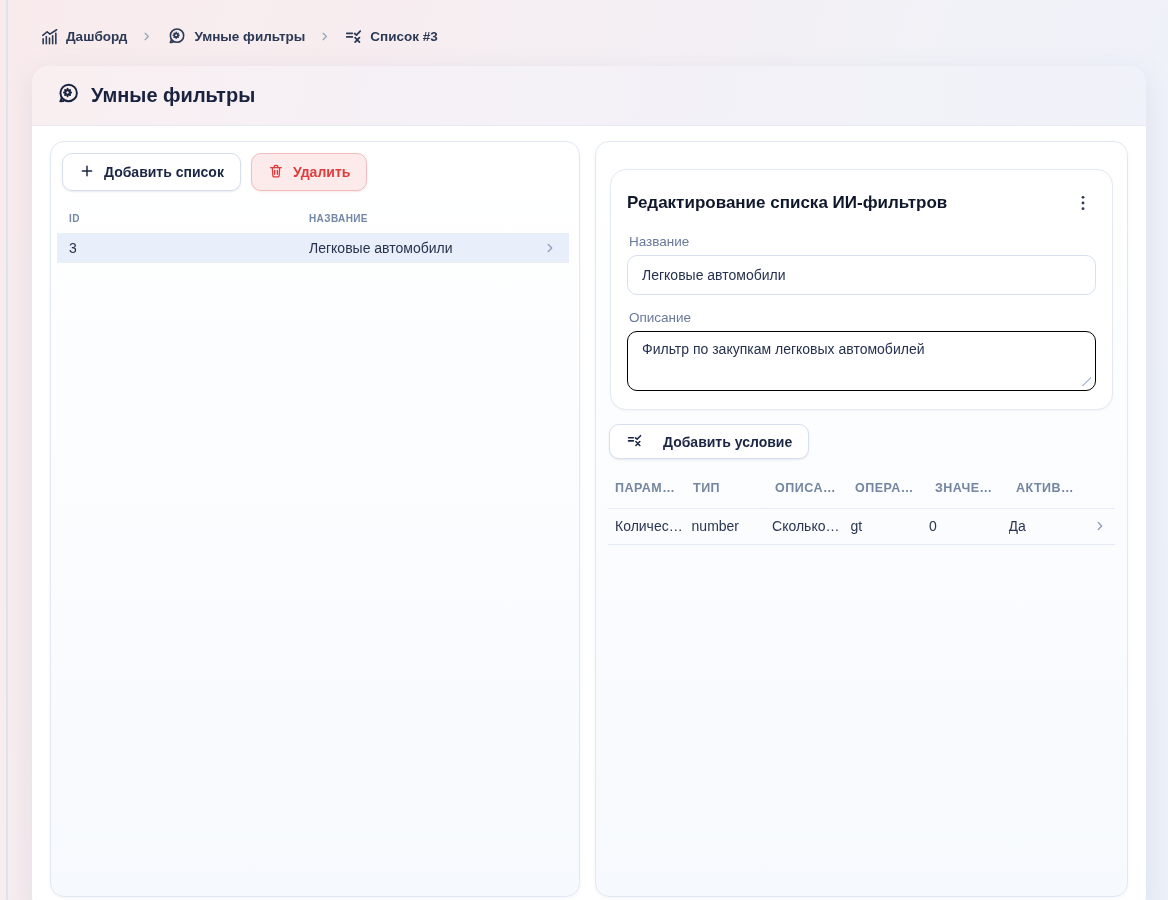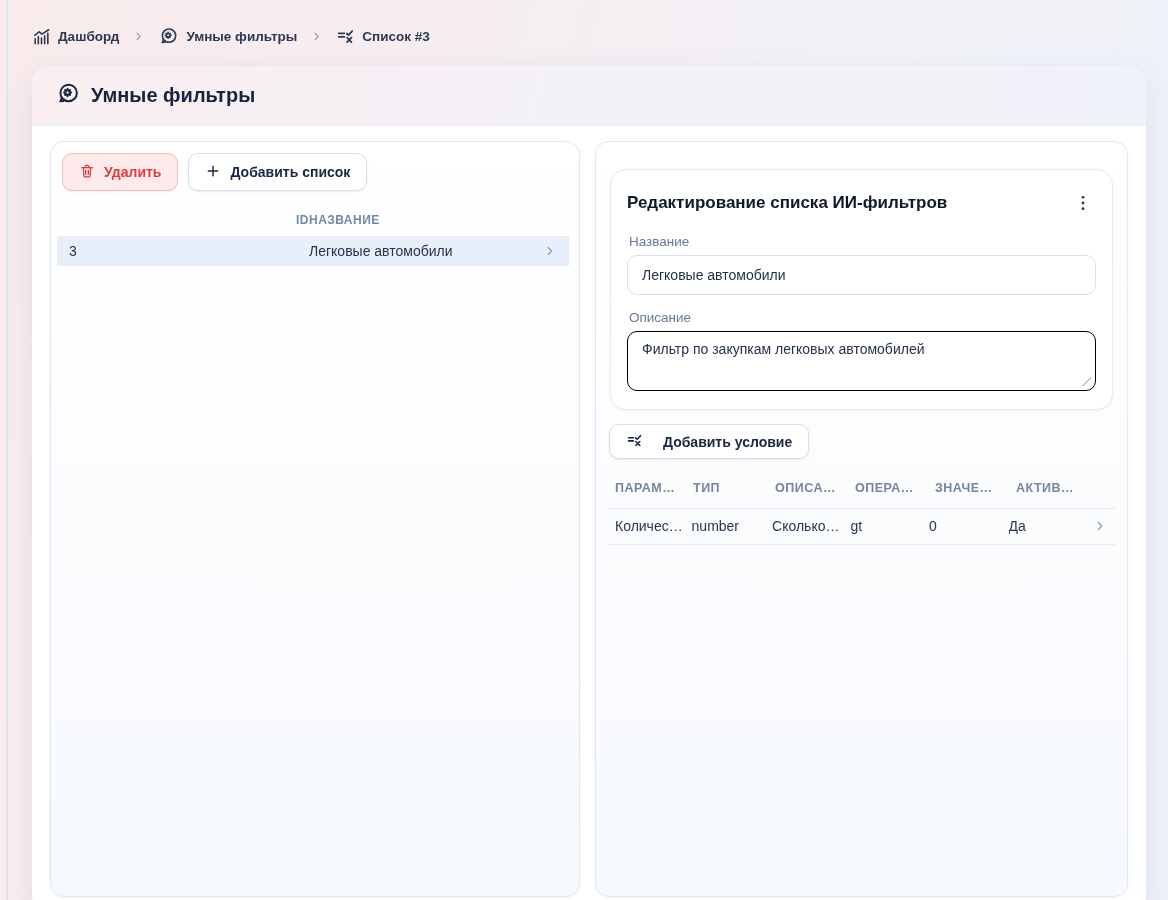--- a/index.html
+++ b/index.html
@@ -6,21 +6,21 @@
   html,body { width:1168px; height:900px; overflow:hidden; }
   body {
     font-family:"Liberation Sans", sans-serif;
     background:linear-gradient(105deg,#f9ebec 0%,#f6edf0 30%,#f1f2f8 70%,#edf1f8 100%);
     color:#1b2644;
     position:relative;
   }
   .edge-line { position:absolute; left:6px; top:0; bottom:0; width:2px; background:#dce4f1; }
 
   
-  .breadcrumb { position:absolute; left:32px; top:22px; height:28px; display:flex; align-items:center; gap:14px; }
+  .breadcrumb { position:absolute; left:40px; top:22px; height:28px; display:flex; align-items:center; gap:14px; }
   .crumb { display:flex; align-items:center; gap:7px; font-size:13.5px; font-weight:700; color:#2b3955; cursor:pointer; }
   .crumb svg { display:block; }
   .crumb-sep { color:#96a2b8; display:flex; align-items:center; }
 
   
   .card {
     position:absolute; left:32px; top:66px; width:1114px; height:848px;
     background:#ffffff; border-radius:18px;
     box-shadow:0 8px 28px rgba(120,140,180,.16);
   }
@@ -47,21 +47,21 @@
     border-radius:10px; font-size:14px; font-weight:600; color:#1b2644;
     background:#fff; border:1px solid #d8dfec; box-shadow:0 1px 2px rgba(40,60,100,.10);
     cursor:pointer; white-space:nowrap; font-family:inherit;
   }
   .btn-danger { background:#fdebeb; border-color:#f4bcbc; color:#e03c3c; box-shadow:0 1px 2px rgba(220,80,80,.12); }
   .btn-row { padding:11px 11px 0; display:flex; gap:10px; }
 
   
   .lists-table { margin:16px 10px 0 6px; }
   .lt-head { display:flex; padding:6px 12px 9px; border-bottom:1px solid #e9eef6;
-             font-size:12px; font-weight:700; letter-spacing:.04em; color:#7487a6;text-align:right; }
+             font-size:10px; font-weight:700; letter-spacing:.04em; color:#7487a6; }
   .lt-col-id { width:240px; }
   .lt-row { display:flex; align-items:center; padding:0 12px; height:29px; background:#e8effa;
             border-bottom:1px solid #e9eef6; font-size:14px; color:#27324d; cursor:pointer; }
   .lt-row .chev { margin-left:auto; display:flex; align-items:center; }
 
   
   .editor-card {
     margin:27px 14px 0; border:1px solid #e4e9f4; border-radius:16px; background:#fff;
     padding:20px 16px 18px; box-shadow:0 1px 2px rgba(150,165,195,.10);
   }
@@ -155,38 +155,38 @@
         <path d="M6.2 15.8 4.9 18.8l3.1-.4"></path>
         <circle cx="11.6" cy="10.6" r="2.1"></circle>
         <path d="M11.6 7.2v1.1M11.6 12.9v1.1M8.3 10.6h1.1M13.8 10.6h1.1M9.3 8.3l.8.8M13.1 12.1l.8.8M13.9 8.3l-.8.8M10.1 12.1l-.8.8"></path>
       </svg>
     </span>
     <h1 class="page-title">Умные фильтры</h1>
   </div>
 
   <section class="panel panel-left">
     <div class="btn-row">
+      <button class="btn">
+        <span>
+          <svg width="16" height="16" viewBox="0 0 24 24" fill="none" stroke="#1b2644" stroke-width="2.2" stroke-linecap="round">
+              <path d="M12 5v14M5 12h14"></path>
+            </svg>
+        </span>
+        <span>Добавить список</span>
+      </button>
       <button class="btn btn-danger">
         <span>
           <svg width="16" height="16" viewBox="0 0 24 24" fill="none" stroke="#e03c3c" stroke-width="2" stroke-linecap="round" stroke-linejoin="round">
             <path d="M4 7h16"></path>
             <path d="M9.5 7V5a1.5 1.5 0 0 1 1.5-1.5h2A1.5 1.5 0 0 1 14.5 5v2"></path>
             <path d="M6.5 7l.8 12a2 2 0 0 0 2 1.9h5.4a2 2 0 0 0 2-1.9L17.5 7"></path>
             <path d="M10 11v6M14 11v6"></path>
           </svg>
         </span>
         <span>Удалить</span>
-      </button>
-      <button class="btn">
-        <span>
-          <svg width="16" height="16" viewBox="0 0 24 24" fill="none" stroke="#1b2644" stroke-width="2.2" stroke-linecap="round">
-              <path d="M12 5v14M5 12h14"></path>
-            </svg>
-        </span>
-        <span>Добавить список</span>
       </button>
     </div>
 
     <div class="lists-table">
       <div class="lt-head">
         <span class="lt-col-id">ID</span>
         <span>НАЗВАНИЕ</span>
       </div>
       <div class="lt-row">
         <span class="lt-col-id">3</span>

